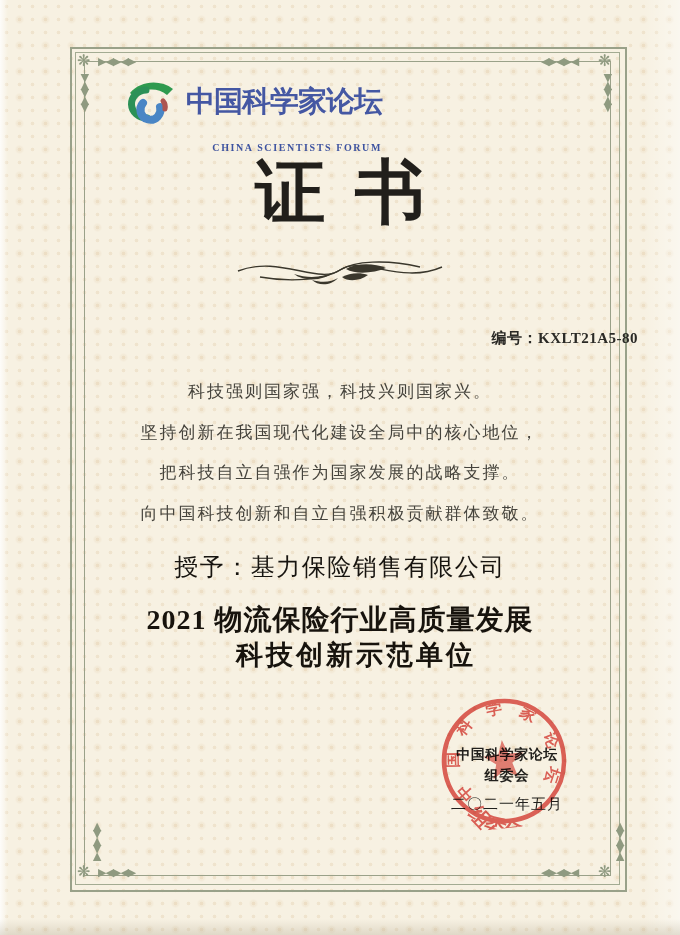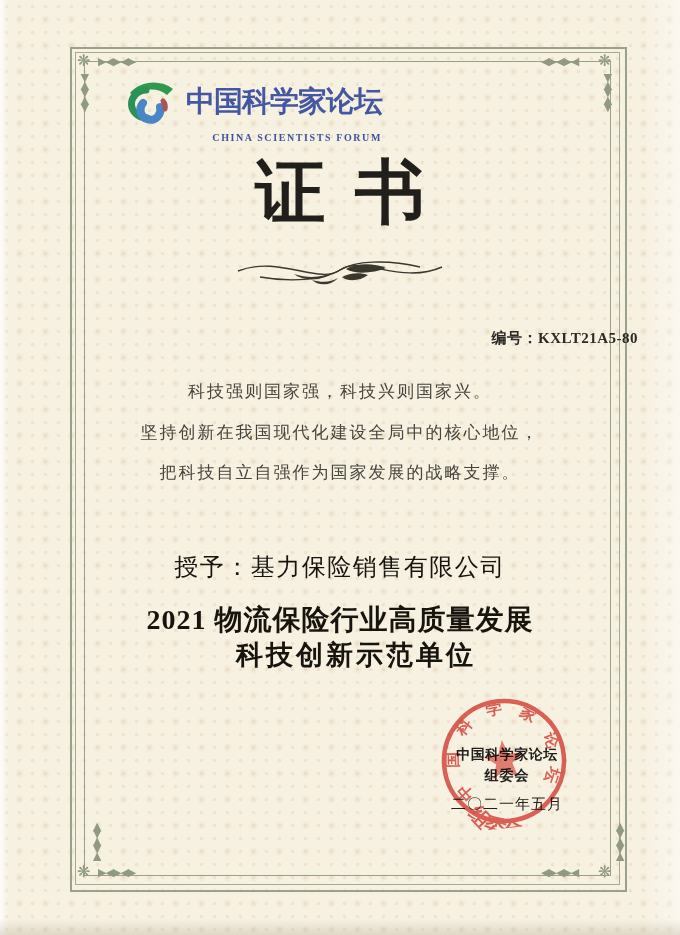--- a/index.html
+++ b/index.html
@@ -28,21 +28,21 @@
   .orn{position:absolute;color:#8f9a80;line-height:1;pointer-events:none;}
   .orn-flower{font-size:16px;}
   .orn-strip{font-size:11px;letter-spacing:-1px;white-space:nowrap;}
 
   
   .logo{position:absolute;left:116px;top:76px;display:flex;align-items:flex-start;gap:8px;}
   .logo-text{display:flex;flex-direction:column;align-items:flex-end;margin-top:6px;}
   .logo-cn{font-family:"Liberation Sans",sans-serif;font-weight:bold;font-size:29px;
     letter-spacing:-1px;color:#4457a3;}
   .logo-en{font-family:"Liberation Serif",serif;font-weight:bold;font-size:10px;
-    letter-spacing:1.6px;color:#3d53a0;margin-top:10px;}
+    letter-spacing:1.6px;color:#3d53a0;margin-top:20px;}
 
   .title-cn{position:absolute;left:0;width:100%;top:146px;margin:0;text-align:center;
     font-size:70px;font-weight:bold;color:#211f1b;letter-spacing:.42em;text-indent:.42em;}
   .title-en{position:absolute;left:0;width:100%;top:227px;text-align:center;
     font-family:"Liberation Sans",sans-serif;font-size:25px;color:#2c2b28;
     letter-spacing:.27em;text-indent:.27em;}
   .flourish{position:absolute;left:234px;top:255px;}
 
   .serial{position:absolute;right:42px;top:329px;font-size:15px;font-weight:bold;
     color:#2b2a26;letter-spacing:.5px;}
@@ -122,20 +122,21 @@
   </svg>
 
   <div class="serial">
     <span>编号：</span><span>KXLT21A5-80</span>
   </div>
 
   <div class="body-lines">
     <div class="body-line">科技强则国家强，科技兴则国家兴。</div>
     <div class="body-line">坚持创新在我国现代化建设全局中的核心地位，</div>
     <div class="body-line">把科技自立自强作为国家发展的战略支撑。</div>
+    <div class="body-line">向中国科技创新和自立自强积极贡献群体致敬。</div>
   </div>
 
   <div class="recipient">授予：基力保险销售有限公司</div>
   <div class="award1">2021 物流保险行业高质量发展</div>
   <div class="award2">科技创新示范单位</div>
 
   <div class="committee">
     <div class="org1">中国科学家论坛</div>
     <div class="org2">组委会</div>
     <div class="date">二〇二一年五月</div>

